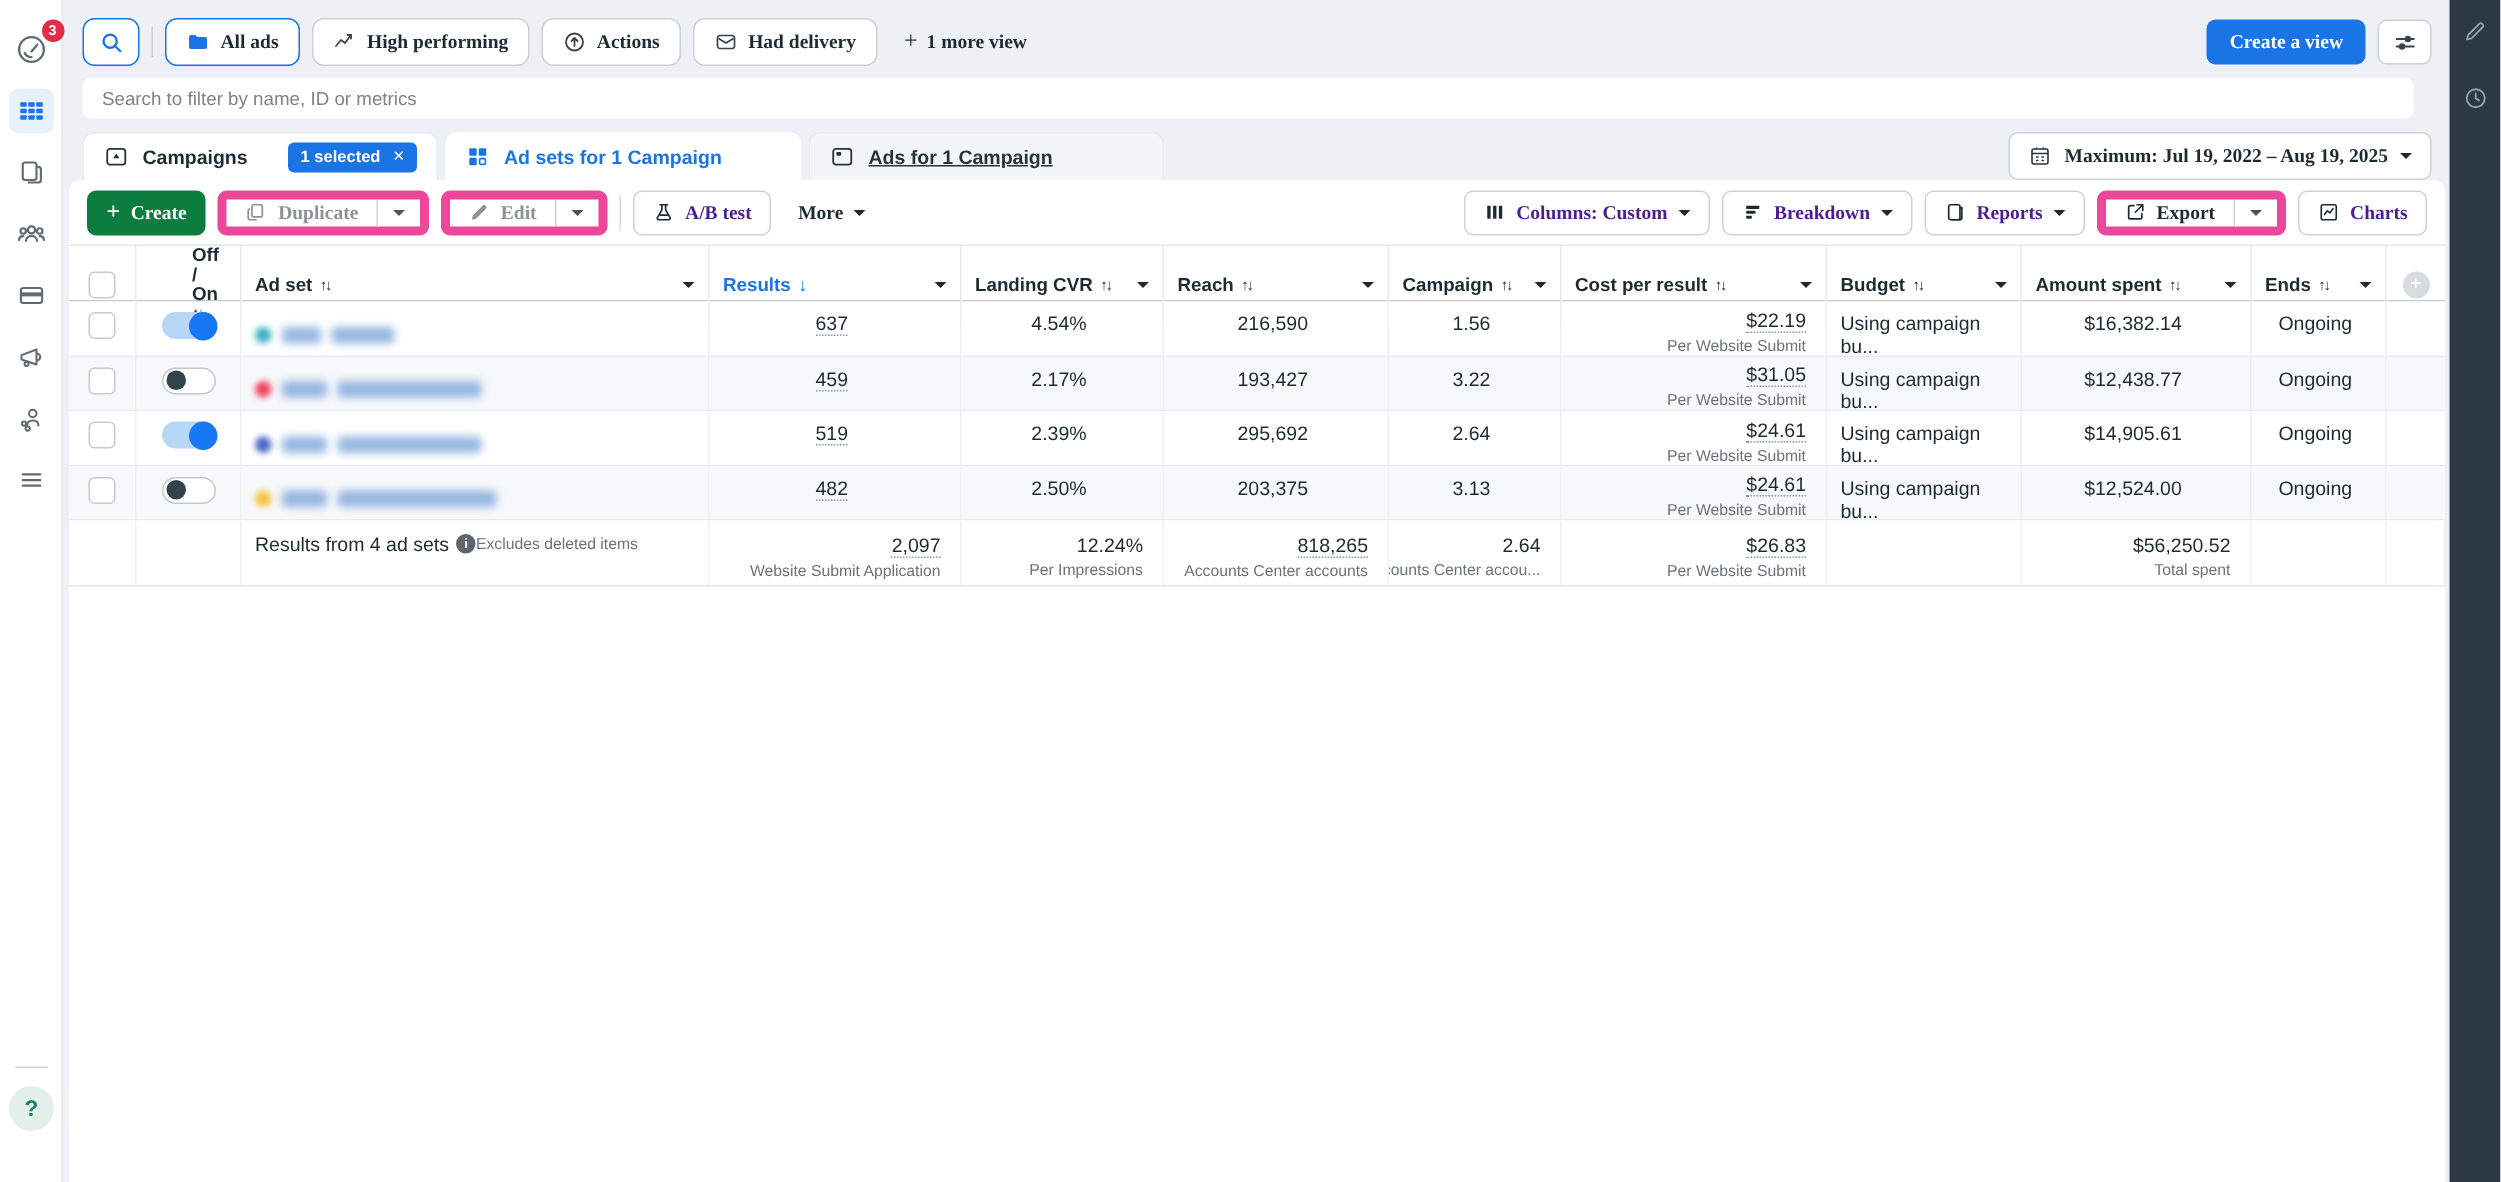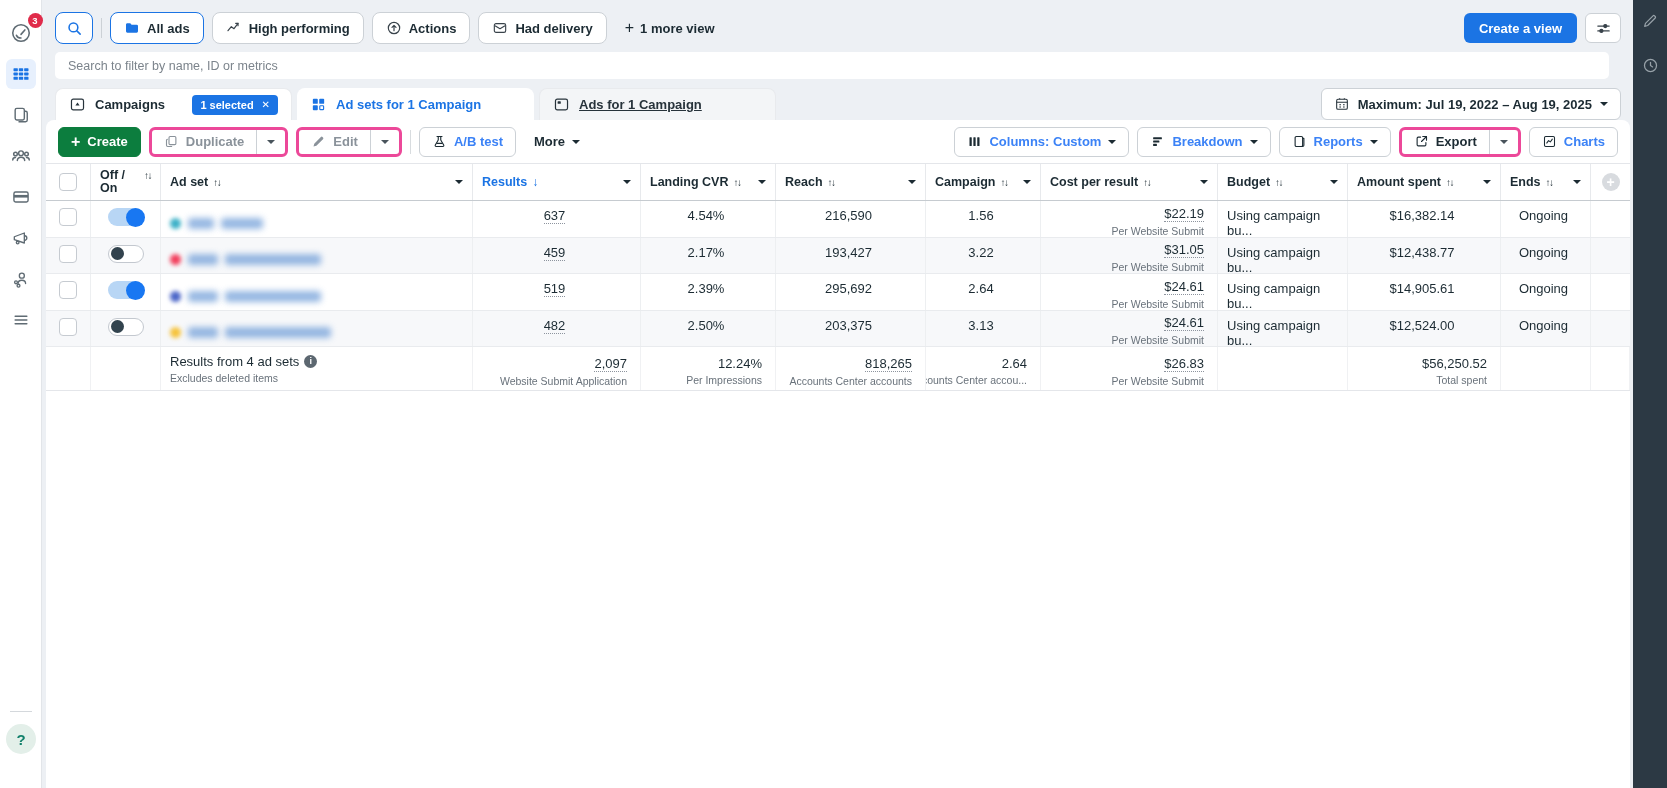--- a/index.html
+++ b/index.html
@@ -1,18 +1,18 @@
 <!DOCTYPE html>
 <html><head>
 <meta charset="utf-8">
 <style>
   * { margin:0; padding:0; box-sizing:border-box; }
   html,body { width:1667px; height:788px; overflow:hidden; }
   body { font-family:"Liberation Sans","DejaVu Sans",sans-serif; background:#edf0f4; color:#1c2b33; position:relative; }
-  button { font-family:Liberation Sans, sans-serif; cursor:pointer; background:none; border:none; color:inherit; }
+  button { font-family:Liberation Serif, serif; cursor:pointer; background:none; border:none; color:inherit; }
 
   
   .leftrail { position:absolute; left:0; top:0; width:42px; height:788px; background:#fff; border-right:1px solid #e2e5e9; display:flex; flex-direction:column; align-items:center; padding-top:18px; gap:11px; z-index:5; }
   .navitem { width:30px; height:30px; display:flex; align-items:center; justify-content:center; position:relative; border-radius:6px; }
   .navitem.sel { background:#e7f0fd; }
   .navbadge { position:absolute; top:-5px; right:-7px; min-width:15px; height:15px; border-radius:8px; background:#e02b4a; color:#fff; font-size:9.5px; font-weight:700; display:flex; align-items:center; justify-content:center; padding:0 3px; }
   .railbottom { position:absolute; bottom:34px; left:0; width:42px; display:flex; flex-direction:column; align-items:center; gap:12px; }
   .raildiv { width:22px; height:1px; background:#d4d8dc; }
   .helpbtn { width:30px; height:30px; border-radius:50%; background:#e3efe9; color:#13806b; font-size:15px; font-weight:700; display:flex; align-items:center; justify-content:center; }
 
@@ -46,41 +46,41 @@
   .tab.dim { background:#f3f5f7; font-weight:700; color:#27333b;text-decoration:underline; }
   .selbadge { margin-left:auto; background:#1b74e4; color:#fff; border-radius:4px; font-size:11px; font-weight:700; height:20px; display:flex; align-items:center; gap:8px; padding:0 8px; }
   .selbadge .x { font-size:10px; }
   .datebtn { position:absolute; right:12px; top:88px; height:32px; background:#fff; border:1px solid #ccd1d6; border-radius:6px; display:flex; align-items:center; gap:8px; padding:0 12px; font-size:13px; font-weight:700; }
 
   
   .panel { position:absolute; left:3px; right:3px; top:120px; bottom:0; background:#fff; border-radius:8px 8px 0 0; }
 
   
   .toolbar { height:43px; display:flex; align-items:center; gap:8px; padding:0 12px; }
-  .btn { height:30px; display:flex; align-items:center; gap:7px; padding:0 12px; background:#fff; border:1px solid #ccd1d6; border-radius:6px; font-size:13px; font-weight:700; color:#3b82f6; }
+  .btn { height:30px; display:flex; align-items:center; gap:7px; padding:0 12px; background:#fff; border:1px solid #ccd1d6; border-radius:6px; font-size:13px; font-weight:700; color:#4c1d95; }
   .btn.green { background:#0c7d3e; border-color:#0c7d3e; color:#fff; }
-  .split { display:flex; height:30px; border:3px solid #ec4899; border-radius:6px; overflow:hidden; background:#fff; }
+  .split { display:flex; height:30px; border:6px solid #ec4899; border-radius:6px; overflow:hidden; background:#fff; }
   .split .m { display:flex; align-items:center; gap:7px; padding:0 12px; font-size:13px; font-weight:700; }
   .split .a { width:29px; display:flex; align-items:center; justify-content:center; border-left:1px solid #ccd1d6; }
   .split.dis .m { color:#8a929a; }
   .txtbtn { height:30px; display:flex; align-items:center; gap:7px; padding:0 10px; font-size:13px; font-weight:700; }
   .vdiv2 { width:1px; height:24px; background:#d8dcdf; }
 
   .car { width:0; height:0; border-left:4px solid transparent; border-right:4px solid transparent; border-top:4.5px solid #1c2b33; display:inline-block; }
   .car.gray { border-top-color:#49545c; }
   .sortg { font-size:10px; letter-spacing:-1.5px; color:#1c2b33; }
   .sortg.blue { color:#1b74e4; letter-spacing:0; font-size:12px; }
 
   
   .tgrid { display:grid; grid-template-columns:45px 70px 312px 168px 135px 150px 115px 177px 130px 153px 90px 1fr; }
   .thead { border-top:1px solid #e4e6ea; border-bottom:1px solid #c6cbd0; height:38px; }
   .th { display:flex; align-items:center; gap:5px; padding:0 9px; font-size:12.5px; font-weight:700; border-right:1px solid #e7e9ec; }
   .th:last-child { border-right:none; }
   .th.blue { color:#1b74e4; }
-  .h2l { display:flex; flex-direction:row; line-height:13px; justify-content:center; }
+  .h2l { display:flex; flex-direction:column; line-height:13px; justify-content:center;margin-left:28px; }
   .addcol { width:18px; height:18px; border-radius:50%; background:#d8dbdf; color:#fff; font-size:14px; font-weight:700; display:flex; align-items:center; justify-content:center; line-height:0; }
 
   .trow { border-bottom:1px solid #e9ebee; height:36.5px; background:#fff; }
   .trow.alt { background:#f7f8fa; }
   .td { padding:7px 9px 0 9px; font-size:13px; display:flex; align-items:flex-start; border-right:1px solid #edeff1; overflow:hidden; }
   .td:last-child { border-right:none; }
   .td.num { justify-content:center; text-align:right; padding-right:13px; }
   .td.c2l { flex-direction:column; align-items:flex-end; line-height:14px; }
   .sub { font-size:10.5px; color:#69727b; margin-top:2px; white-space:nowrap; }
   .dotted { border-bottom:1px dotted #8d949e; }
@@ -99,21 +99,21 @@
   .dot { width:11px; height:11px; border-radius:50%; filter:blur(2px); flex:none; }
   .bar { height:11px; border-radius:3px; background:#7ca6db; opacity:.8; filter:blur(3px); }
   .r0 .b1{width:26px;} .r0 .b2{width:42px;}
   .r1 .b1{width:30px;} .r1 .b2{width:96px;}
   .r2 .b1{width:30px;} .r2 .b2{width:96px;}
   .r3 .b1{width:30px;} .r3 .b2{width:106px;}
 
   
   .tsum { border-bottom:1px solid #e4e6ea; background:#fff; min-height:44px; }
   .tsum .td { border-right:1px solid #f0f1f3; }
-  .sumtitle { display:flex; flex-direction:column; line-height:15px;justify-content:center; }
+  .sumtitle { display:flex; flex-direction:row; line-height:15px;justify-content:center; }
   .sumtitle .t1 { font-size:13px; display:flex; align-items:center; gap:5px; }
   .sumtitle .t2 { font-size:10.5px; color:#69727b; margin-top:2px; }
   .infoi { width:13px; height:13px; border-radius:50%; background:#5c6770; color:#fff; font-size:9px; font-weight:700; display:inline-flex; align-items:center; justify-content:center; font-style:normal; }
 
   svg { flex:none; display:block; }
 </style>
 </head>
 <body>
 
 <div class="leftrail">

